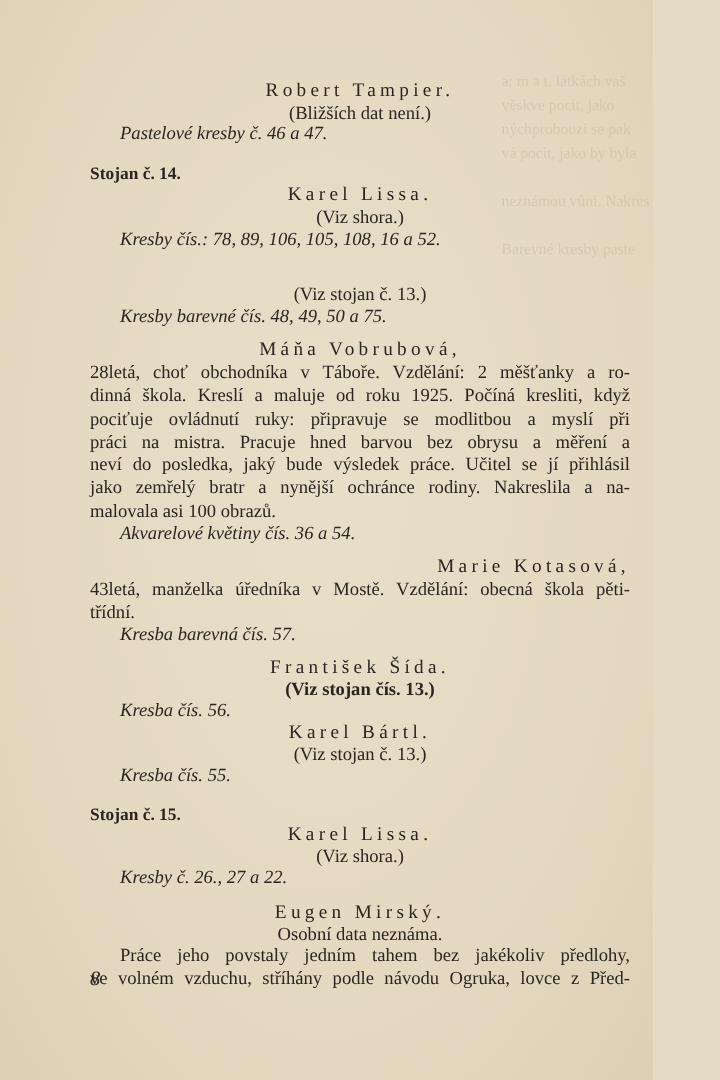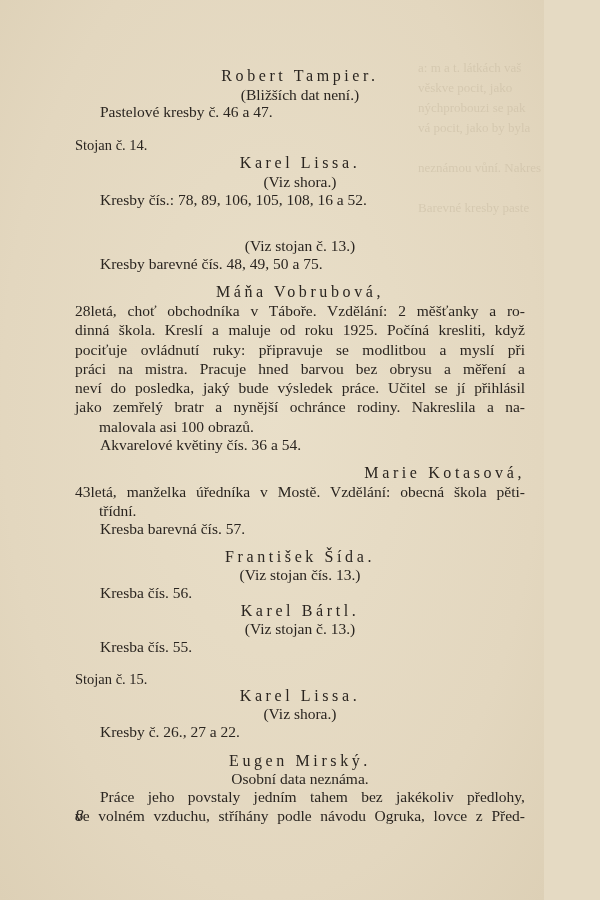--- a/index.html
+++ b/index.html
@@ -17,30 +17,30 @@
     .bleed {
       position: absolute; color: #c9bca3; font-size: 13px; opacity: 0.55;
       font-family: "Liberation Serif", serif; white-space: nowrap;
     }
     .line {
       position: absolute; font-size: 15.5px; line-height: 20px;
       white-space: nowrap; font-family: "Liberation Serif", serif;
     }
     .center { left: 75px; width: 450px; text-align: center; }
     .name { letter-spacing: 3.6px; font-size: 16px; }
-    .indent { left: 100px; }
+    .indent { left: 100px; font-style: italic; }
     .flush { left: 75px; }
-    .bold { font-weight: normal; font-size: 14.5px; }
+    .bold { font-weight: bold; font-size: 14.5px; }
     .para {
       position: absolute; left: 75px; width: 450px;
       font-size: 15.5px; line-height: 19.3px; text-align: justify;
       font-family: "Liberation Serif", serif;
     }
     .para span { display: block; text-align: justify; text-align-last: justify; }
-    .para span.last { text-align-last: left; margin-left: 24px; }
+    .para span.last { text-align-last: left; }
     .pageno {
       position: absolute; left: 75px; top: 805px; font-style: italic;
       font-size: 17px; font-family: "Liberation Serif", serif;
     }
   </style>
 </head>
 <body>
 
 <div class="page">
 
@@ -77,21 +77,21 @@
   <div class="line indent" style="top:435px;">Akvarelové květiny čís. 36 a 54.</div>
 
   <div class="line center name" style="top:463px;text-align:right;">Marie Kotasová,</div>
   <div class="para" style="top:482px;">
     <span>43letá, manželka úředníka v Mostě. Vzdělání: obecná škola pěti-</span>
     <span class="last">třídní.</span>
   </div>
   <div class="line indent" style="top:519px;">Kresba barevná čís. 57.</div>
 
   <div class="line center name" style="top:547px;">František Šída.</div>
-  <div class="line center" style="top:565px;">(Viz stojan čís. 13.)</div>
+  <div class="line center" style="top:565px;font-weight:bold;">(Viz stojan čís. 13.)</div>
   <div class="line indent" style="top:583px;">Kresba čís. 56.</div>
 
   <div class="line center name" style="top:601px;">Karel Bártl.</div>
   <div class="line center" style="top:619px;">(Viz stojan č. 13.)</div>
   <div class="line indent" style="top:637px;">Kresba čís. 55.</div>
 
   <div class="line flush bold" style="top:669px;">Stojan č. 15.</div>
 
   <div class="line center name" style="top:686px;">Karel Lissa.</div>
   <div class="line center" style="top:704px;">(Viz shora.)</div>

